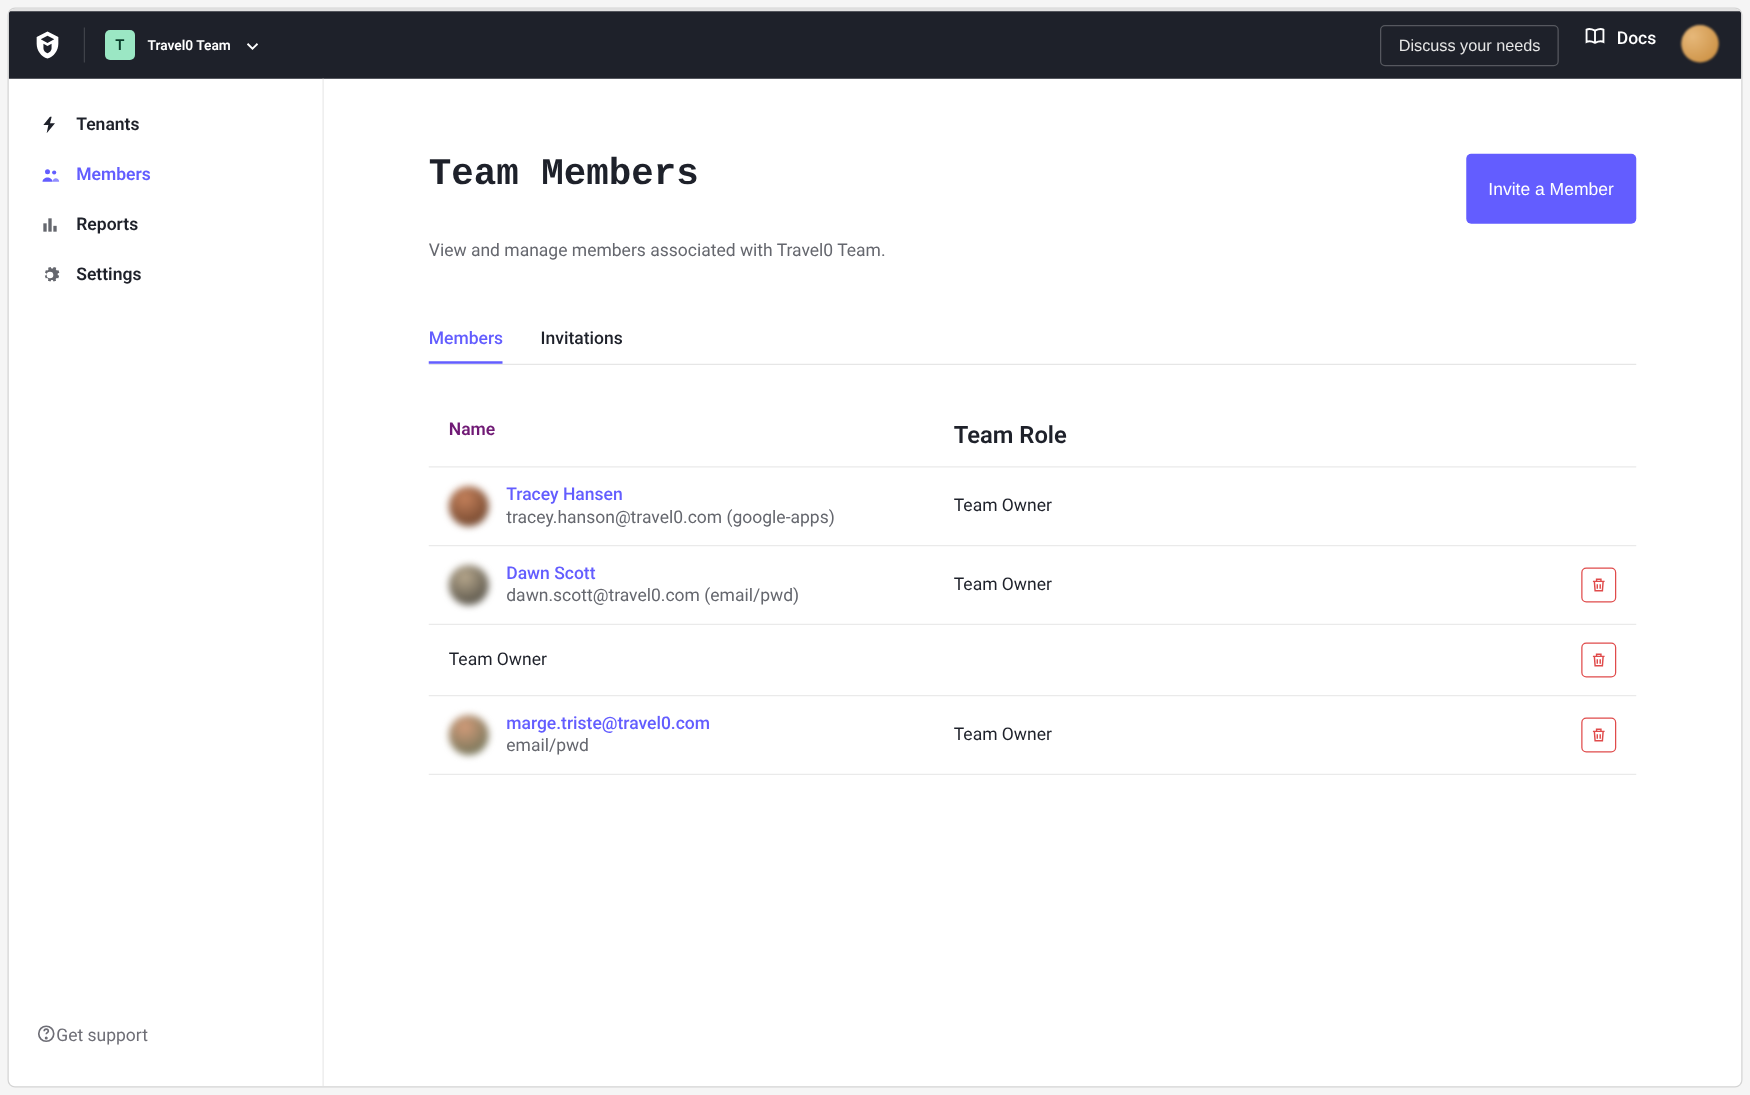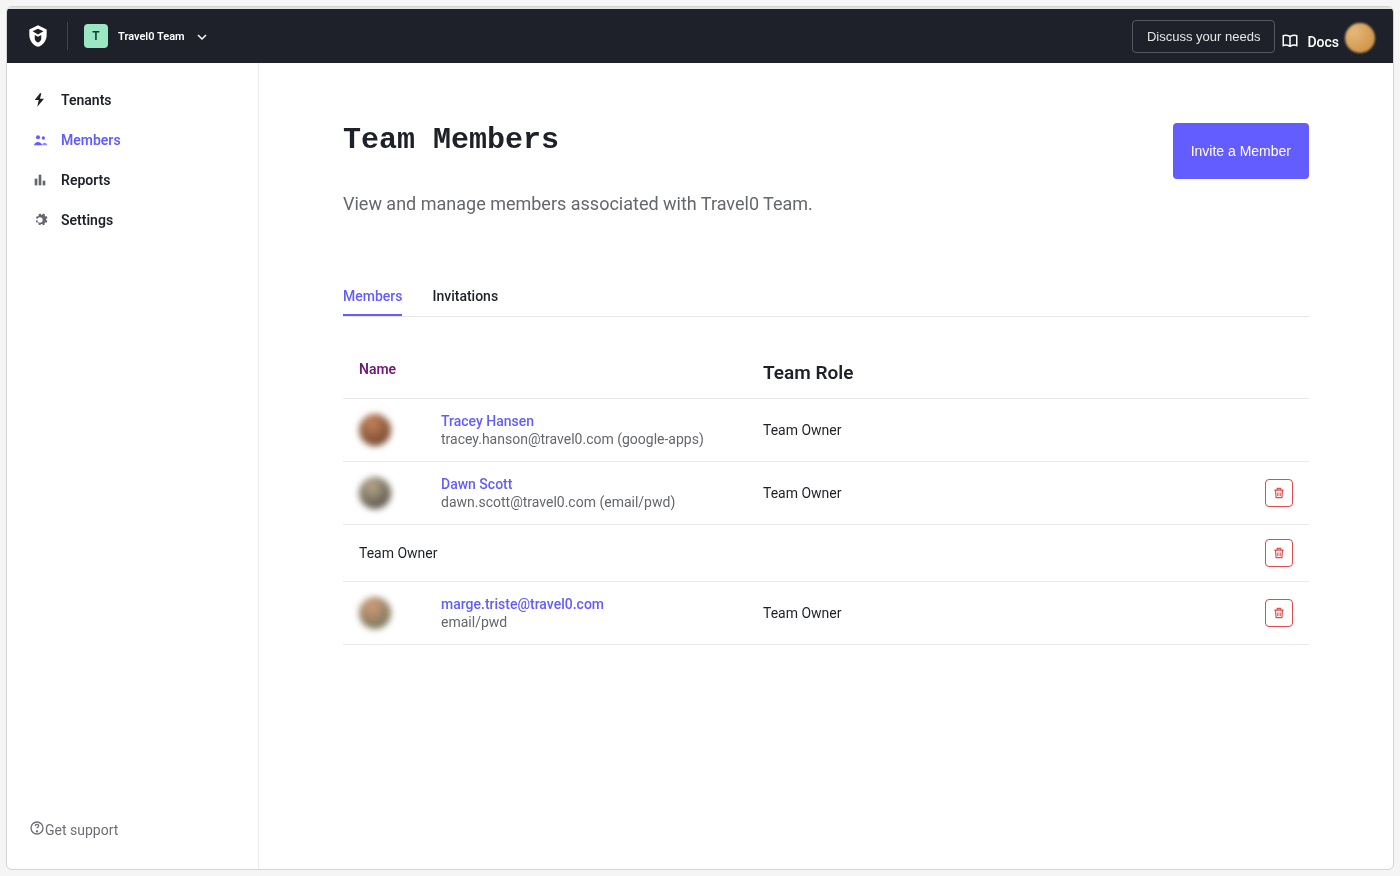--- a/index.html
+++ b/index.html
@@ -69,22 +69,22 @@
     font-size: 11px;
     font-weight: 600;
     color: #fff;
   }
   .chevron {
     margin-left: 2px;
   }
   .header-spacer { flex: 1; }
   .header-right {
     display: flex;
-    align-items: flex-end;
-    gap: 6px;
+    align-items: flex-start;
+    gap: 20px;
   }
   .discuss-btn {
     border: 1px solid rgba(255,255,255,0.25);
     background: transparent;
     color: #e5e5e5;
     padding: 8px 14px;
     border-radius: 4px;
     font-size: 13px;
     cursor: pointer;
   }
@@ -169,22 +169,22 @@
     color: #fff;
     border: none;
     padding: 20px 18px;
     border-radius: 4px;
     font-size: 14px;
     font-weight: 500;
     cursor: pointer;
   }
   .page-desc {
     color: #65676e;
-    font-size: 18px;
-    margin-bottom: 64px;
+    font-size: 14px;
+    margin-bottom: 44px;
   }
   .tabs {
     display: flex;
     border-bottom: 1px solid #e6e6e6;
   }
   .tab {
     padding: 10px 0;
     margin-right: 30px;
     font-size: 14px;
     font-weight: 500;
@@ -219,21 +219,21 @@
   .avatar {
     width: 32px;
     height: 32px;
     border-radius: 50%;
     filter: blur(3px);
   }
   .avatar.a1 { background: radial-gradient(circle at 40% 30%, #c6825c, #5a3520); }
   .avatar.a2 { background: radial-gradient(circle at 40% 30%, #b9a98e, #3b3a34); }
   .avatar.a3 { background: radial-gradient(circle at 40% 30%, #d7b79a, #6a4a3a); }
   .avatar.a4 { background: radial-gradient(circle at 40% 30%, #d49c7a, #5a6a50); }
-  .name-block { display: flex; flex-direction: column; gap: 2px; margin-left: 36px; }
+  .name-block { display: flex; flex-direction: column; gap: 2px; }
   .member-name {
     color: #635dff;
     font-size: 14px;
     font-weight: 500;
     cursor: pointer;
   }
   .member-email {
     color: #65676e;
     font-size: 14px;
   }

